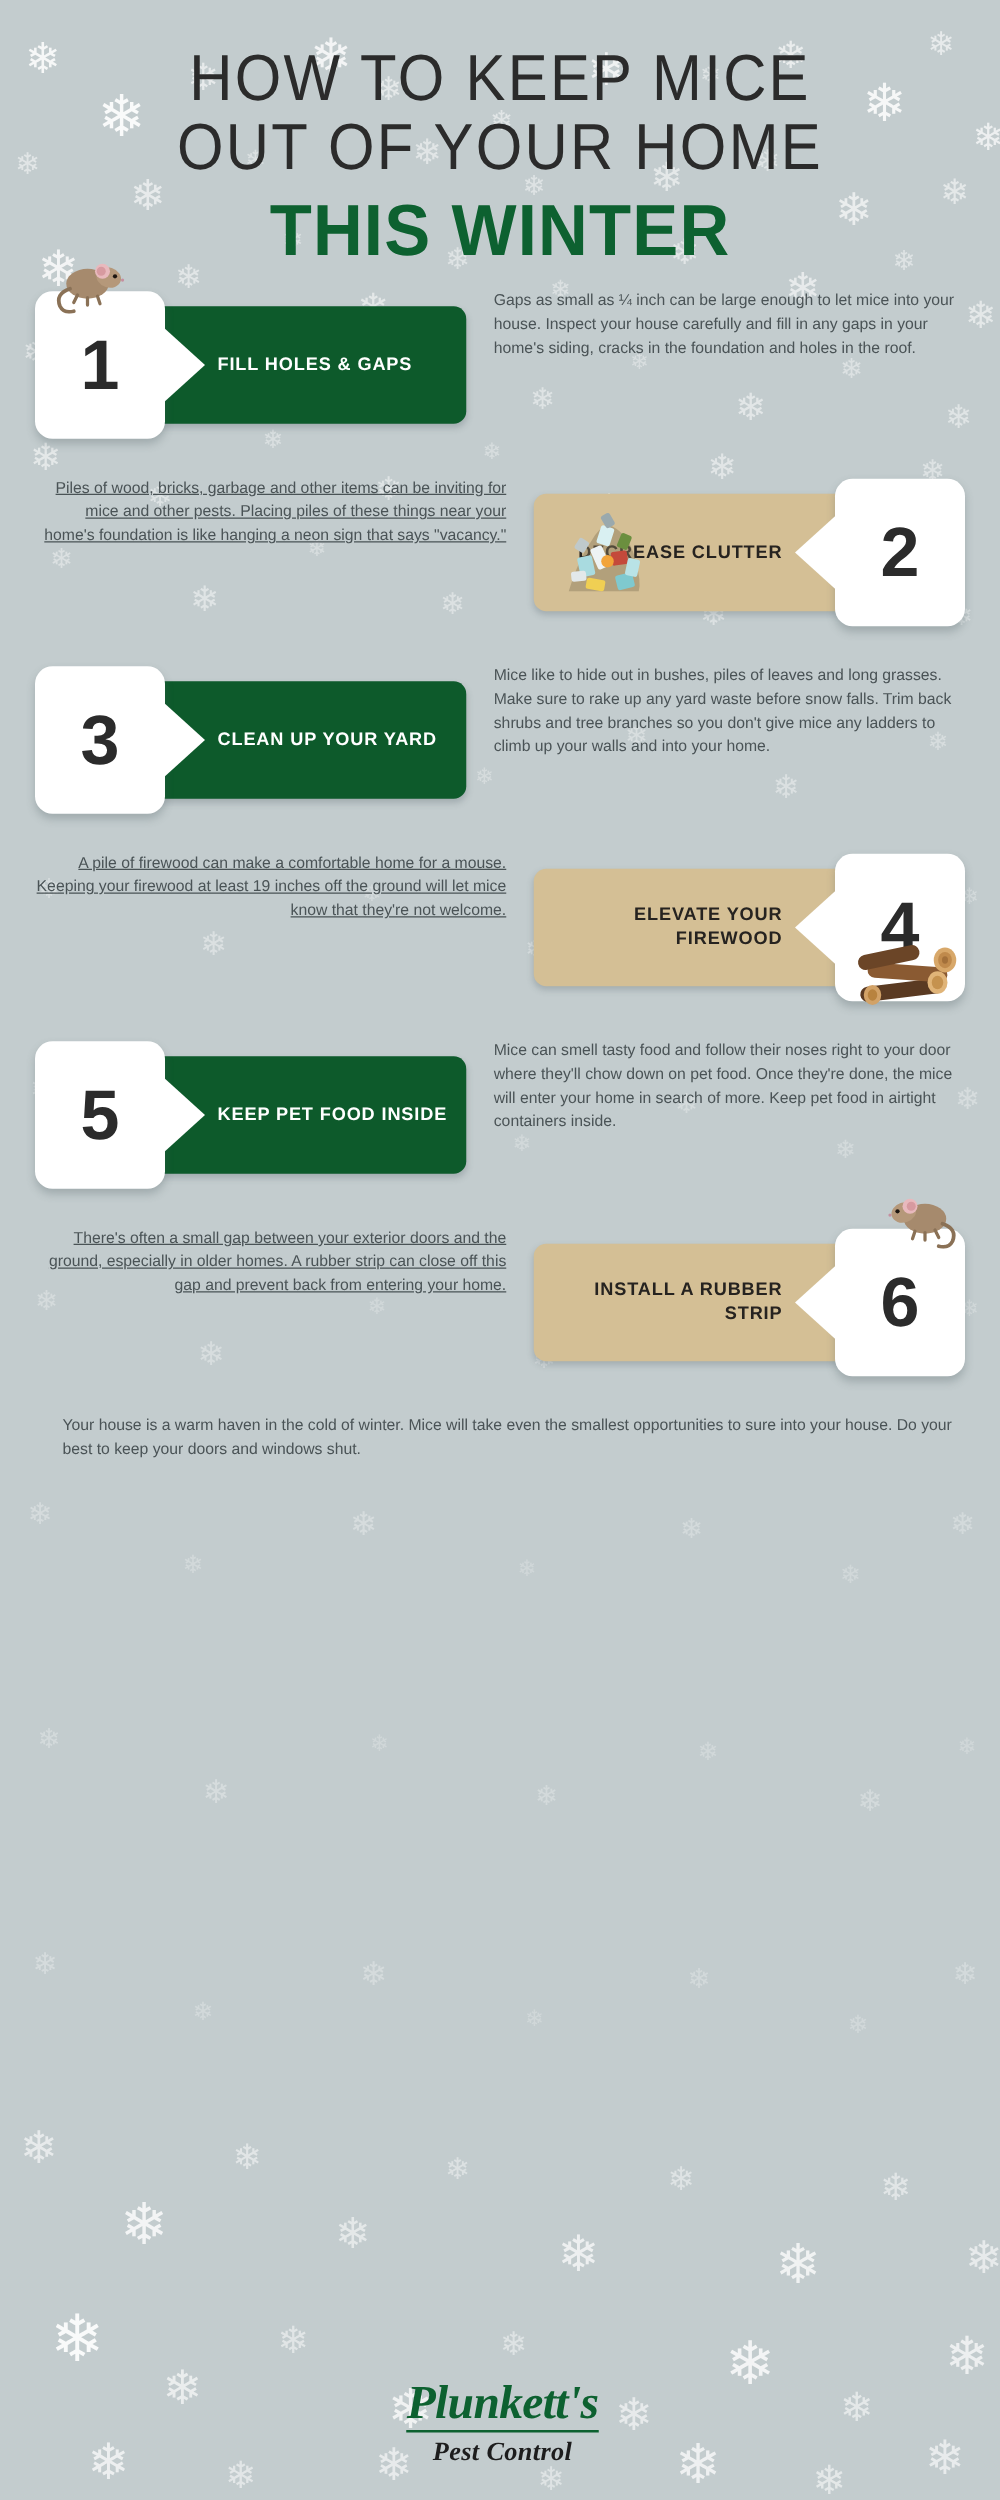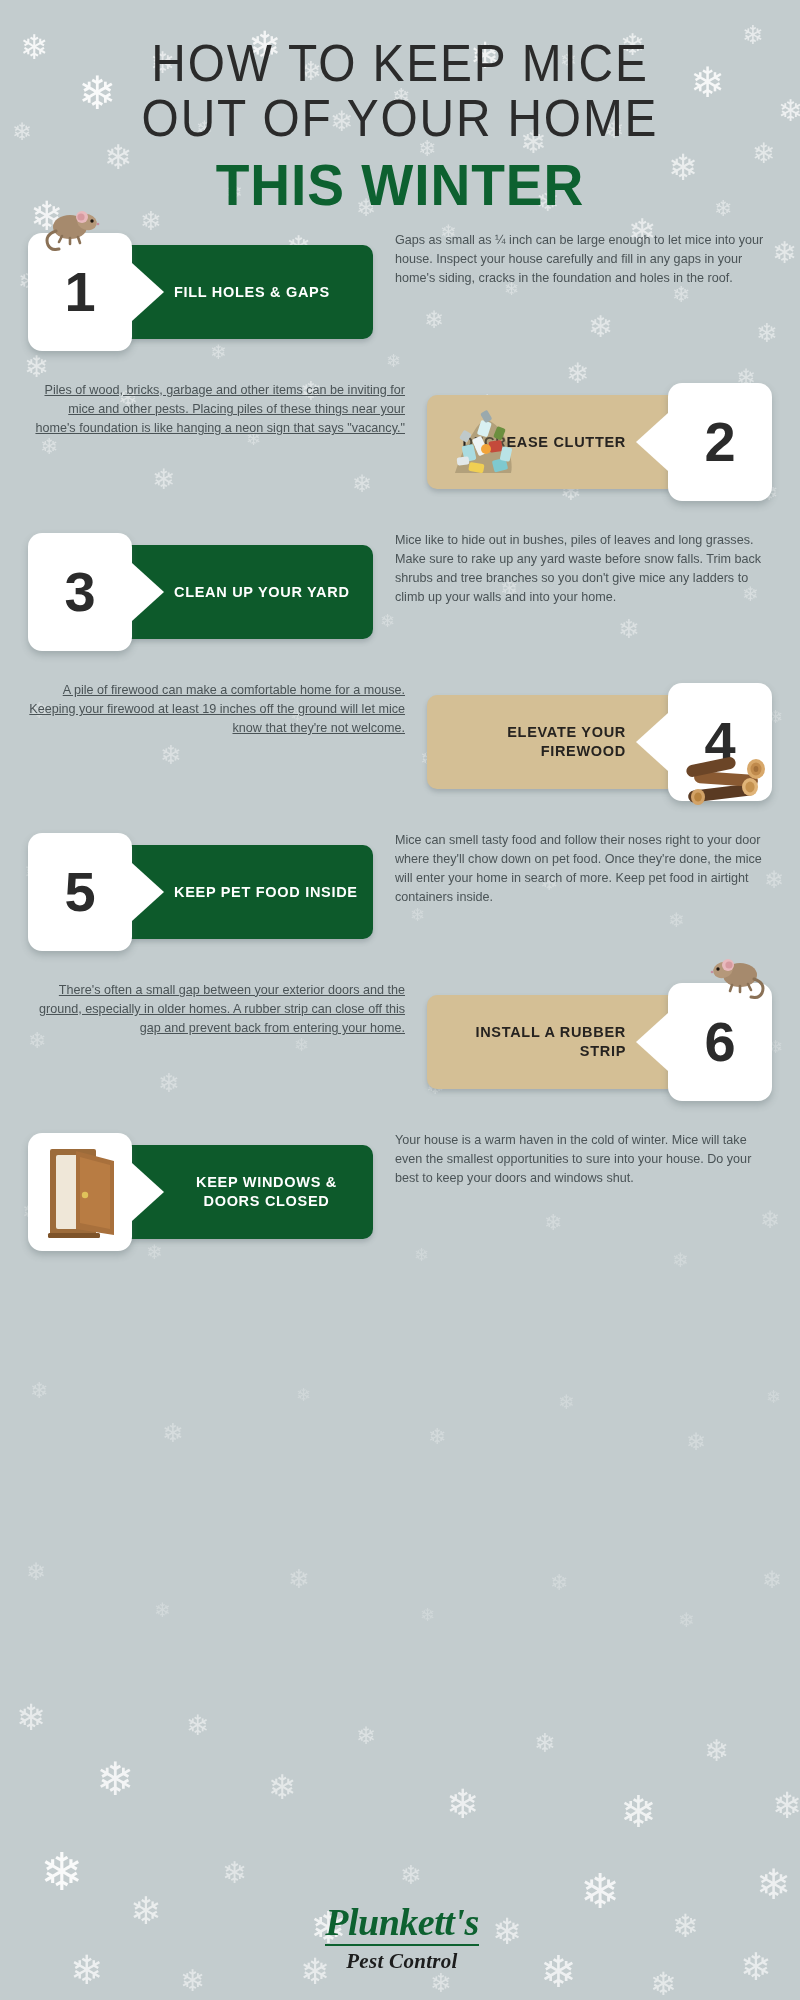--- a/index.html
+++ b/index.html
@@ -99,21 +99,21 @@
   .band.green { background: #0d5a2b; }
   .band.tan   { background: #d4bf95; }
 
   .band-label {
     font-size: 14.5px;
     font-weight: 700;
     letter-spacing: 0.7px;
     line-height: 1.28;
     text-transform: uppercase;
   }
-  .band.green .band-label { color: #ffffff; text-align: center; }
+  .band.green .band-label { color: #ffffff; }
   .band.tan   .band-label { color: #262320; text-align: right; }
 
   
   .numtile {
     position: absolute;
     top: 0;
     width: 104px;
     height: 118px;
     background: #ffffff;
     border-radius: 14px;
@@ -462,37 +462,20 @@
               <circle cx="23" cy="12" r="3.6" fill="#d79aa0"></circle>
               <circle cx="12" cy="16" r="1.7" fill="#1d1611"></circle>
               <circle cx="6" cy="19" r="1.3" fill="#c58fa0"></circle>
               <path d="M48 26 Q60 30 56 40 Q53 46 45 44" stroke="#8a7156" stroke-width="3" fill="none" stroke-linecap="round"></path>
               <path d="M26 32 l-2 6 M34 33 l0 6 M42 31 l3 6" stroke="#8a7156" stroke-width="2.6" stroke-linecap="round"></path>
             </svg></span>
         </div>
         <div class="copy">There's often a small gap between your exterior doors and the ground, especially in older homes. A rubber strip can close off this gap and prevent back from entering your home.</div>
       </div>
       <div class="step left">
-        <div class="band-wrap">
-          <div class="band green">
-            <span class="band-label">KEEP WINDOWS &amp; DOORS CLOSED</span>
-          </div>
-          <div class="notch"></div>
-          <div class="numtile">
-            <span class="num">7</span>
-          </div>
-          <span class="art" style="left:16px;  top:12px;"><svg width="74" height="94" viewBox="0 0 74 94">
-              <rect x="6" y="4" width="46" height="86" rx="2" fill="#9c6b3a"></rect>
-              <rect x="12" y="10" width="34" height="74" rx="2" fill="#efe7d8"></rect>
-              <path d="M32 6 L70 16 L70 90 L32 84 Z" fill="#a8703c"></path>
-              <path d="M36 12 L66 20 L66 84 L36 78 Z" fill="#b87c43"></path>
-              <circle cx="41" cy="50" r="3.2" fill="#e0c25a"></circle>
-              <rect x="4" y="88" width="52" height="5" rx="1.5" fill="#7d5329"></rect>
-            </svg></span>
-        </div>
         <div class="copy">Your house is a warm haven in the cold of winter. Mice will take even the smallest opportunities to sure into your house. Do your best to keep your doors and windows shut.</div>
       </div>
     </div>
 
   <div class="footer">
     <div class="logo-main">Plunkett's</div>
     <div class="logo-sub">Pest Control</div>
   </div>
 
 </div>

